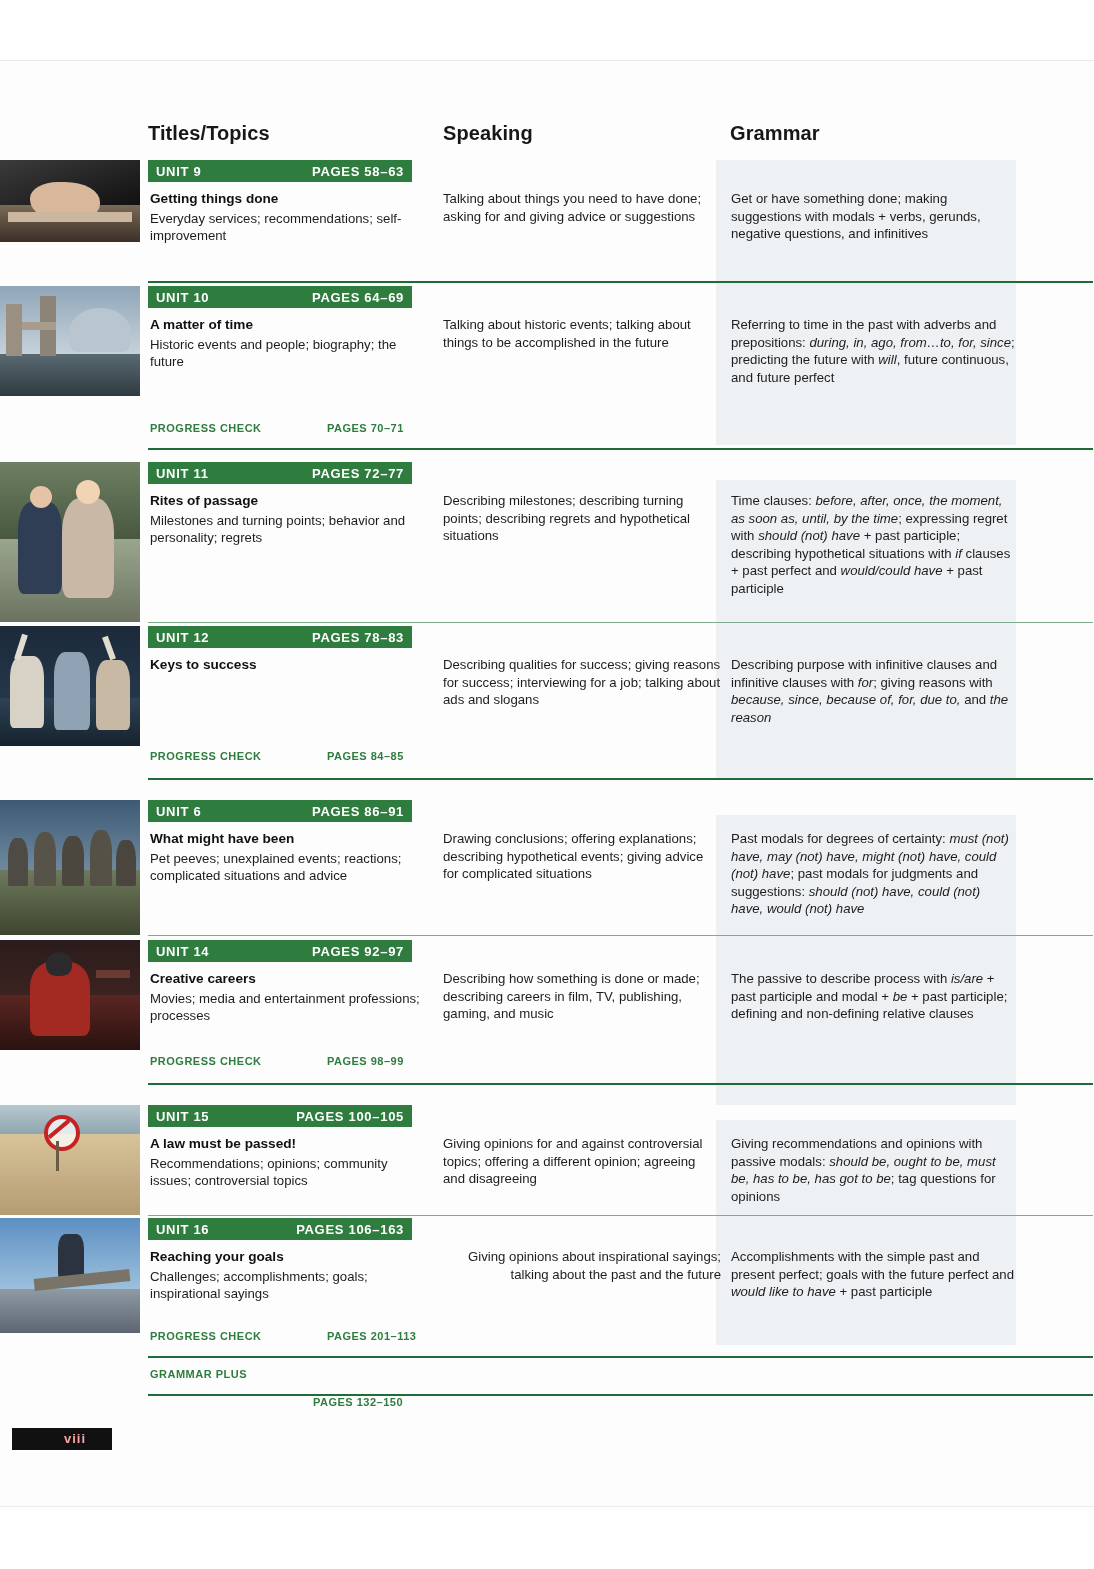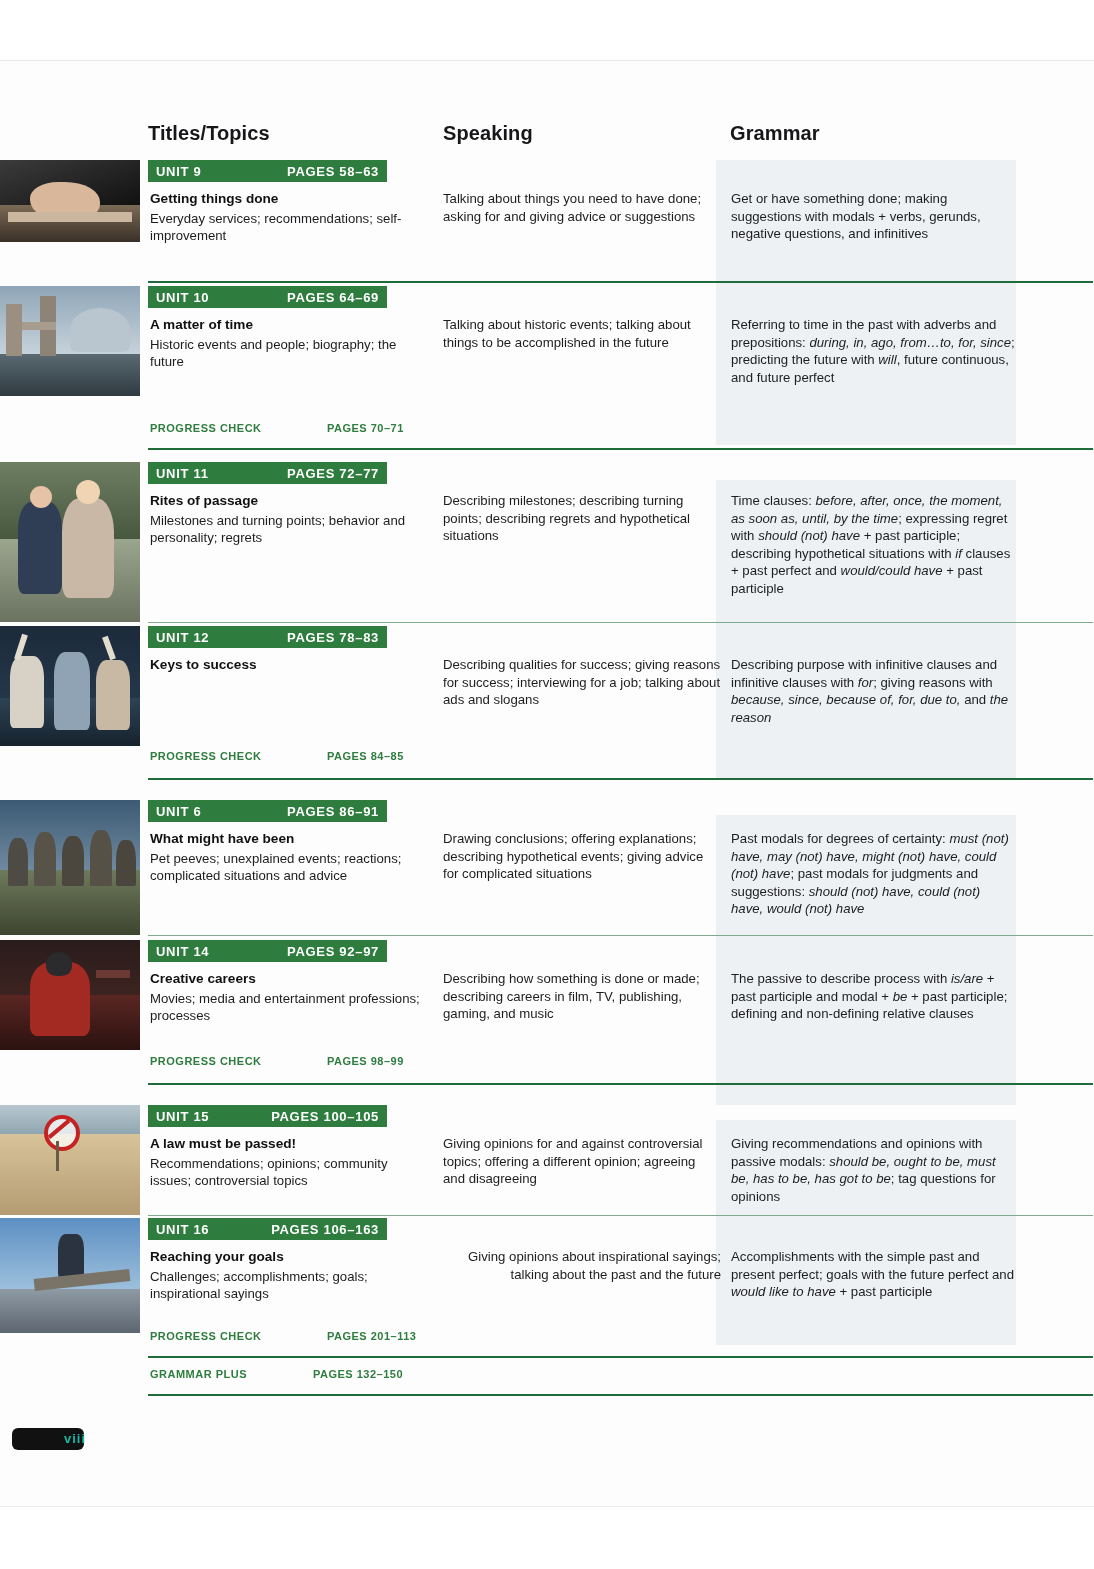--- a/index.html
+++ b/index.html
@@ -83,21 +83,21 @@
   }
   .rule.light {
     height: 1px;
     background: #7faa8d;
   }
 
   
   .unit-band {
     position: absolute;
     left: 148px;
-    width: 239px;
+    width: 264px;
     height: 22px;
     background: #2e7d3e;
     color: #ffffff;
     font-size: 13px;
     font-weight: 700;
     letter-spacing: .7px;
   }
   .unit-band .u-name {
     position: absolute;
     left: 8px; top: 4px;
@@ -155,25 +155,24 @@
   .pc .pc-pages {
     position: absolute;
     left: 177px; top: 0;
   }
 
   
   .folio {
     position: absolute;
     left: 12px;
     top: 1368px;
-    width: 72px;
+    width: 100px;
     height: 22px;
     background: #111;
-    color: #14b8a6;
-    border-radius: 6px;
+    color: #fca5a5;
   }
   .folio span {
     position: absolute;
     left: 52px; top: 3px;
     font-size: 13px;
     font-weight: 700;
     letter-spacing: 1px;
   }
 </style>
 </head>
@@ -381,21 +380,21 @@
         <span>Accomplishments with the simple past and present perfect; goals with the future perfect and </span><span class="it">would like to have</span><span> + past participle</span>
       </div>
       <div class="pc" style="top:1170px;">
         <span>PROGRESS CHECK</span>
         <span class="pc-pages">PAGES 201–113</span>
       </div>
       <div class="rule" style="top:1196px;"></div>
 
       <div class="pc" style="top:1208px;">
         <span>GRAMMAR PLUS</span>
-        <span class="pc-pages" style="left:163px;">PAGES 132–150</span>
+        <span class="pc-pages" style="left:163px;margin-top:28px;">PAGES 132–150</span>
       </div>
       <div class="rule" style="top:1234px;"></div>
 
     </div>
 
     <div class="folio">
       <span>viii</span>
     </div>
 
   </div>

